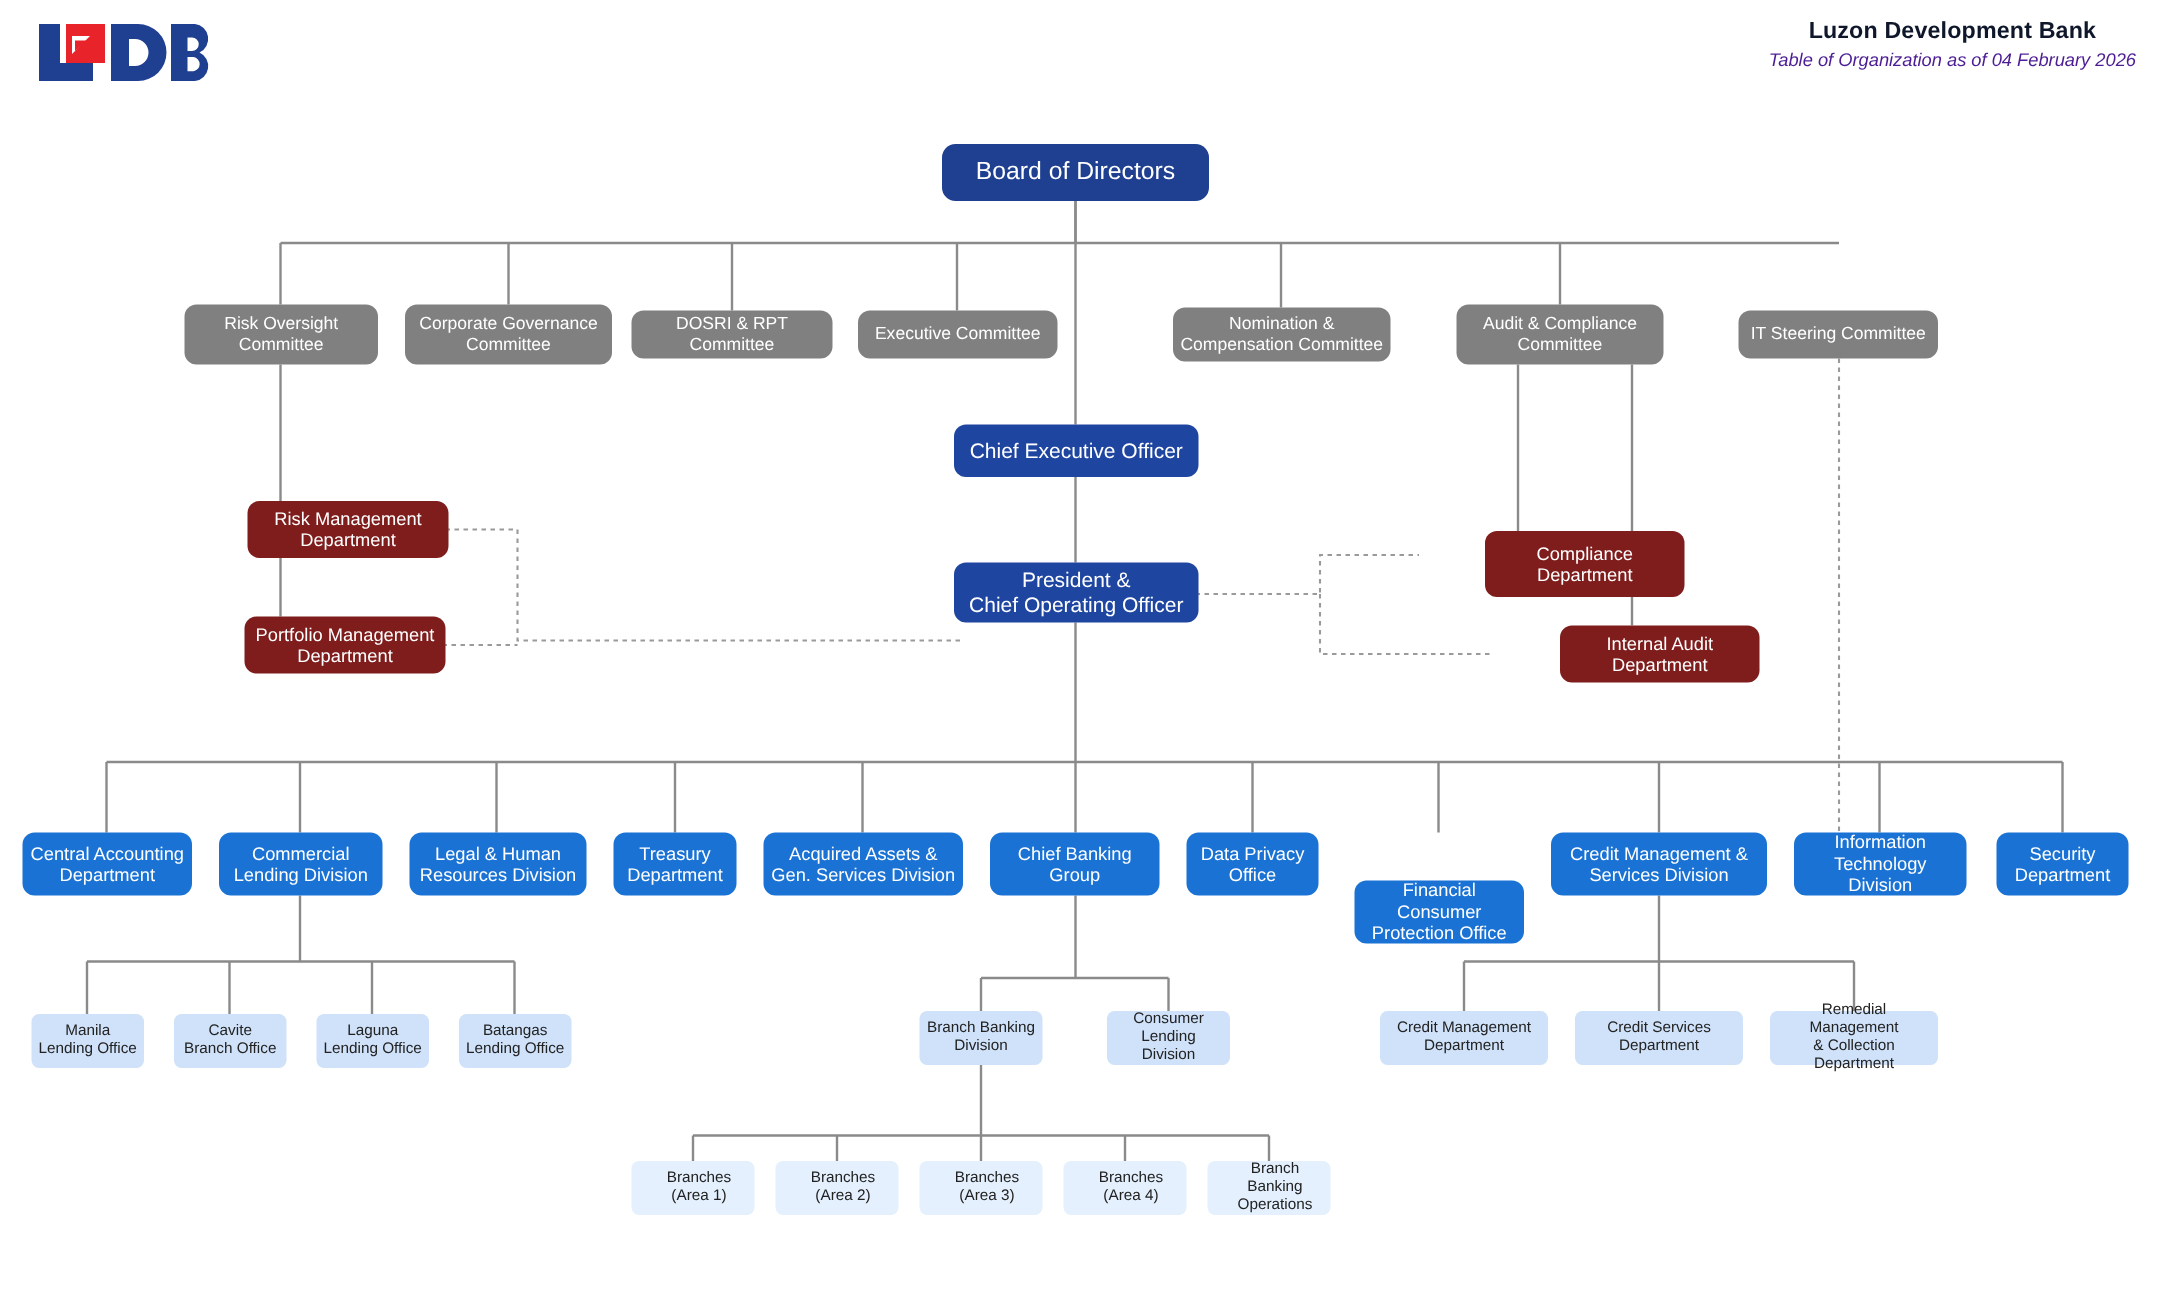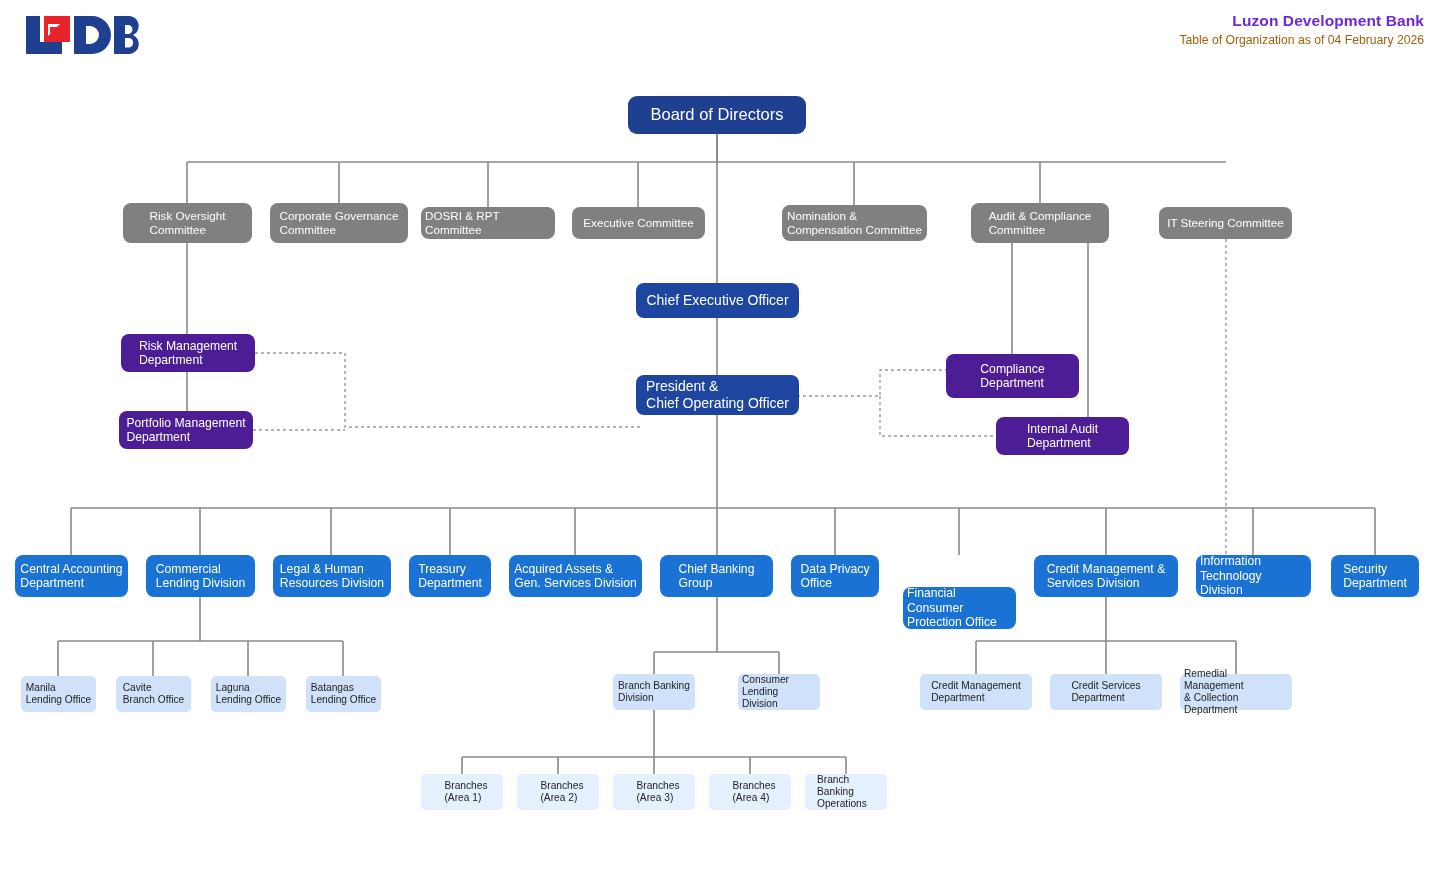--- a/index.html
+++ b/index.html
@@ -7,39 +7,40 @@
     width: 1440px; height: 873px;
     background: #ffffff;
     font-family: "Liberation Sans", sans-serif;
     overflow: hidden;
   }
   #canvas { position: relative; width: 1440px; height: 873px; }
 
   
   #logo { position: absolute; left: 22px; top: 12px; width: 120px; height: 46px; }
   #header-text { position: absolute; right: 16px; top: 12px; text-align: right; }
-  #org-name { font-size: 15.5px; font-weight: bold; color: #6d28d9; letter-spacing: .1px; }
-  #org-sub  { font-size: 12.2px; color: #a16207; margin-top: 3px; }
+  #org-name { font-size: 15.5px; font-weight: bold; color: #0f172a; letter-spacing: .1px; text-align: center; }
+  #org-sub  { font-size: 12.2px; color: #4c1d95; margin-top: 3px; font-style: italic; }
 
   
   #wires { position: absolute; left: 0; top: 0; width: 1440px; height: 873px; }
 
   
   .node {
     position: absolute;
     display: flex; align-items: center; justify-content: center;
+    text-align: center;
     border-radius: 8px;
     line-height: 1.18;
     padding: 2px 4px;
     white-space: pre-line;
   }
   .t-board   { background: #1f3f91; color: #fff; font-size: 16.5px; border-radius: 9px; }
   .t-exec    { background: #1e45a0; color: #fff; font-size: 14px;   border-radius: 8px; }
   .t-comm    { background: #808080; color: #fff; font-size: 11.7px; border-radius: 8px; }
-  .t-dept    { background: #4c1d95; color: #fff; font-size: 12.2px; border-radius: 8px; }
+  .t-dept    { background: #7f1d1d; color: #fff; font-size: 12.2px; border-radius: 8px; margin-left: 44px; }
   .t-unit    { background: #1a73d4; color: #fff; font-size: 12.2px; border-radius: 8px; }
   .t-sub     { background: #cfe2fa; color: #222; font-size: 10.2px; border-radius: 5px; }
   .t-leaf    { background: #e4f0fd; color: #222; font-size: 10.2px; border-radius: 5px; padding-left: 12px; }
 </style>
 </head>
 <body>
 
 <div id="canvas">
 
   <div id="logo">

